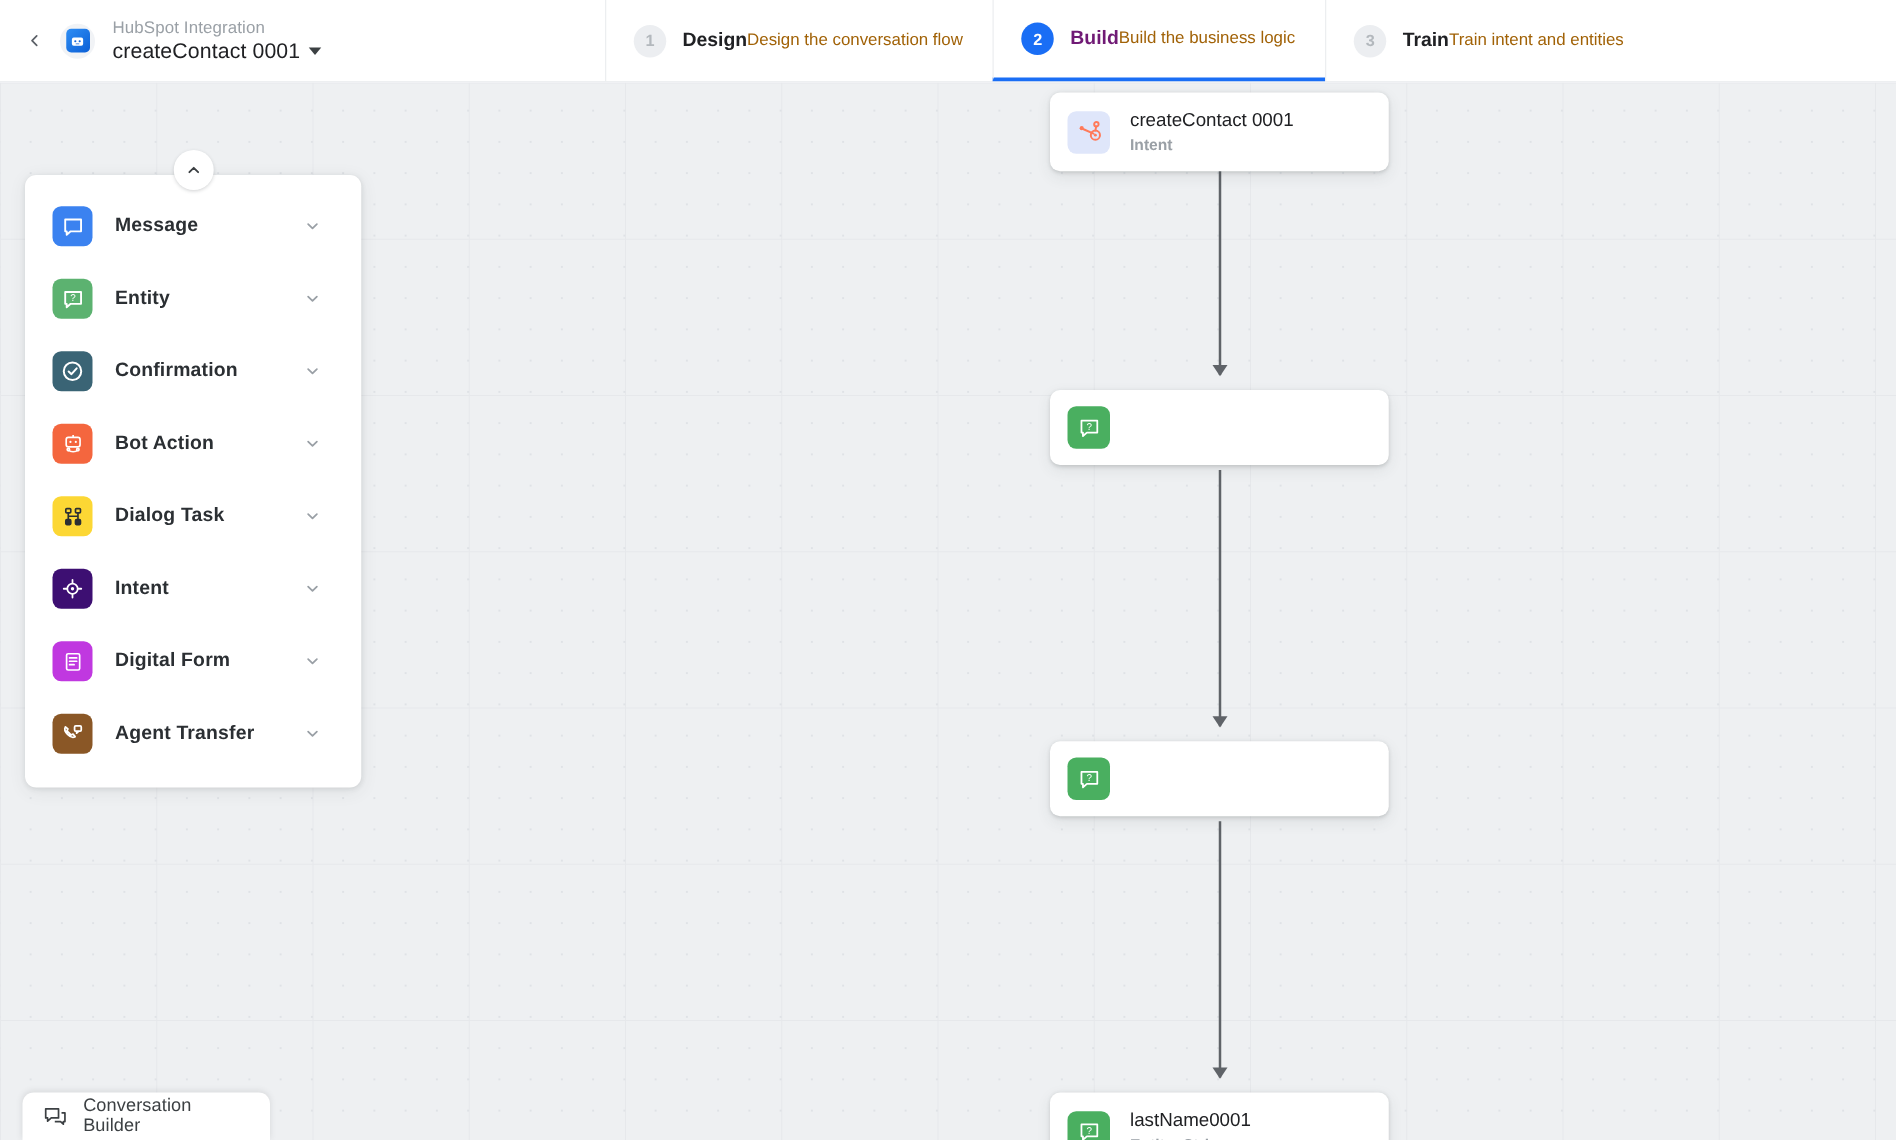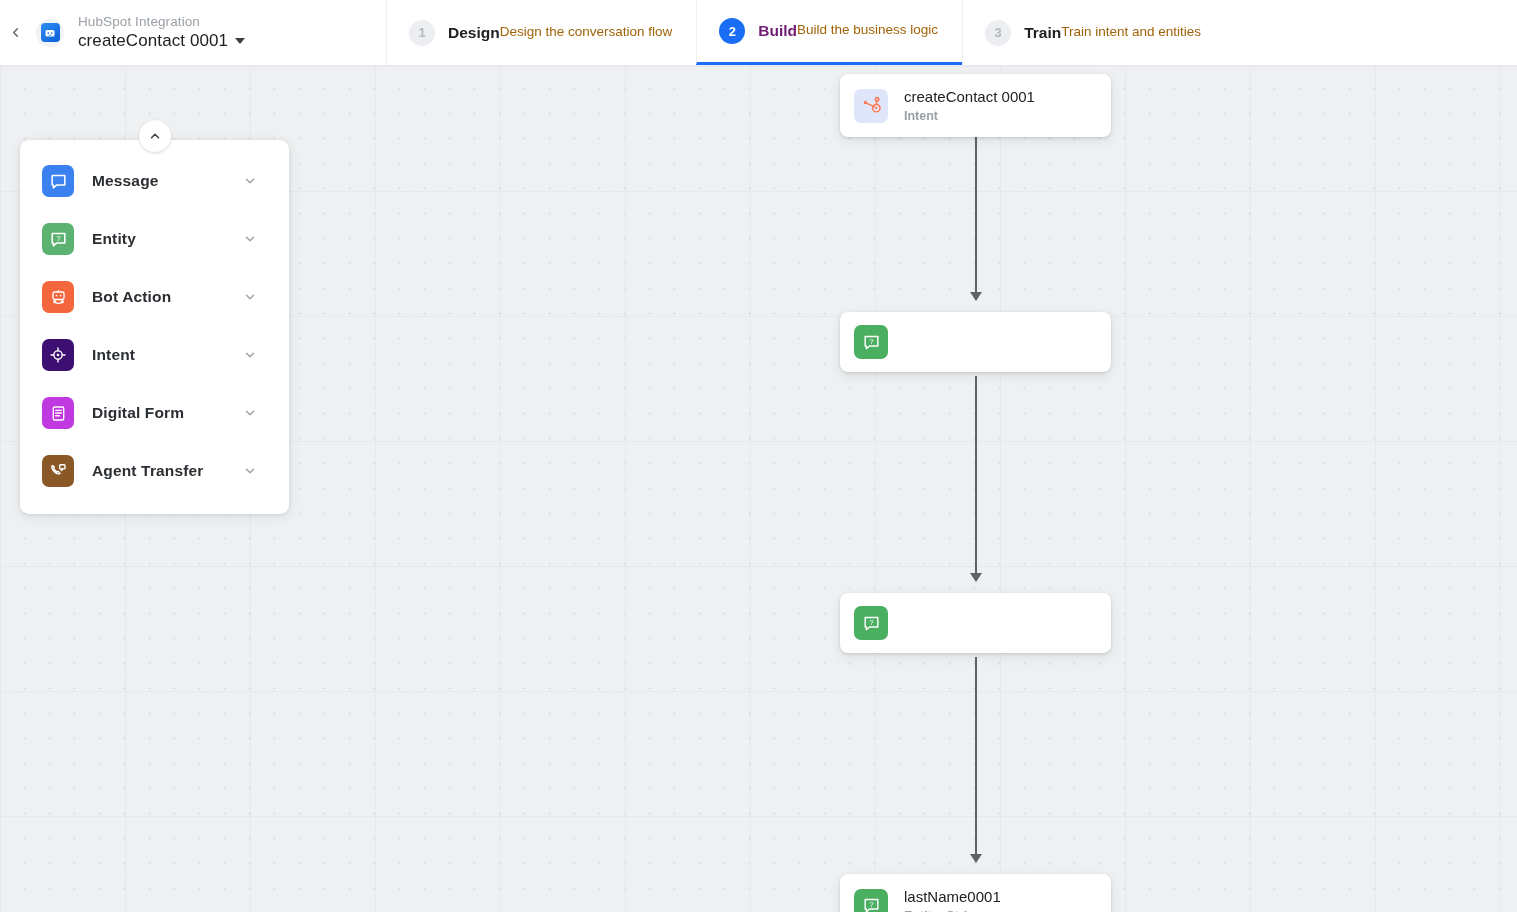--- a/index.html
+++ b/index.html
@@ -20,22 +20,22 @@
     height: 66px;
     background: #ffffff;
     border-bottom: 1px solid #e8eaed;
     display: flex;
     align-items: stretch;
     z-index: 20;
   }
   .hdr-left {
     display: flex;
     align-items: center;
-    width: 387px;
-    padding-left: 2px;
+    width: 485px;
+    padding-left: 14px;
     border-right: 1px solid #eceef0;
     height: 100%;
   }
   .back-btn {
     width: 26px; height: 26px;
     display: flex; align-items: center; justify-content: center;
     cursor: pointer;
     color: #5b6067;
     flex: 0 0 auto;
   }
@@ -402,39 +402,68 @@
           <path d="M4 4.5h16v12H9.5L5.5 20v-3.5H4z"></path>
           <text x="12" y="14" font-size="10" fill="#fff" stroke="none" text-anchor="middle" font-family="Liberation Sans, sans-serif">?</text>
         </svg>
       </span>
       <span class="pi-label">Entity</span>
       <svg class="chev" viewBox="0 0 24 24" fill="none" stroke="currentColor" stroke-width="2.4" stroke-linecap="round" stroke-linejoin="round">
           <polyline points="6 9 12 15 18 9"></polyline>
         </svg>
     </div>
 
+    <div class="palette-item">
+      <span class="pi-icon" style="background:#3a6475;">
+        <svg width="20" height="20" viewBox="0 0 24 24" fill="none" stroke="#fff" stroke-width="1.9" stroke-linecap="round" stroke-linejoin="round">
+          <circle cx="12" cy="12" r="8.4"></circle>
+          <polyline points="8.3 12.2 11 14.8 16 9.2"></polyline>
+        </svg>
+      </span>
+      <span class="pi-label">Confirmation</span>
+      <svg class="chev" viewBox="0 0 24 24" fill="none" stroke="currentColor" stroke-width="2.4" stroke-linecap="round" stroke-linejoin="round">
+          <polyline points="6 9 12 15 18 9"></polyline>
+        </svg>
+    </div>
 
     <div class="palette-item">
       <span class="pi-icon" style="background:#f4663e;">
         <svg width="19" height="19" viewBox="0 0 24 24" fill="none" stroke="#fff" stroke-width="1.7" stroke-linejoin="round">
           <rect x="5" y="5" width="14" height="9.5" rx="2.2"></rect>
           <circle cx="9.3" cy="9.5" r="1.1" fill="#fff" stroke="none"></circle>
           <circle cx="14.7" cy="9.5" r="1.1" fill="#fff" stroke="none"></circle>
           <line x1="12" y1="2.6" x2="12" y2="5"></line>
           <path d="M7.5 17.5c1.6 2.6 7.4 2.6 9 0"></path>
           <circle cx="7.2" cy="17.3" r="1.2"></circle>
           <circle cx="16.8" cy="17.3" r="1.2"></circle>
         </svg>
       </span>
       <span class="pi-label">Bot Action</span>
       <svg class="chev" viewBox="0 0 24 24" fill="none" stroke="currentColor" stroke-width="2.4" stroke-linecap="round" stroke-linejoin="round">
           <polyline points="6 9 12 15 18 9"></polyline>
         </svg>
     </div>
 
+    <div class="palette-item">
+      <span class="pi-icon" style="background:#fcd734;">
+        <svg width="19" height="19" viewBox="0 0 24 24" fill="none" stroke="#2b2f33" stroke-width="1.7">
+          <rect x="4.6" y="3.6" width="5" height="4.4" rx="1"></rect>
+          <rect x="14.4" y="3.6" width="5" height="4.4" rx="1"></rect>
+          <rect x="4.6" y="14.8" width="5" height="5" rx="1" fill="#2b2f33"></rect>
+          <rect x="14.4" y="14.8" width="5" height="5" rx="1" fill="#2b2f33"></rect>
+          <line x1="7.1" y1="8" x2="7.1" y2="14.8"></line>
+          <line x1="16.9" y1="8" x2="16.9" y2="14.8"></line>
+          <line x1="7.1" y1="11.4" x2="16.9" y2="11.4"></line>
+        </svg>
+      </span>
+      <span class="pi-label">Dialog Task</span>
+      <svg class="chev" viewBox="0 0 24 24" fill="none" stroke="currentColor" stroke-width="2.4" stroke-linecap="round" stroke-linejoin="round">
+          <polyline points="6 9 12 15 18 9"></polyline>
+        </svg>
+    </div>
 
     <div class="palette-item">
       <span class="pi-icon" style="background:#3d0f72;">
         <svg width="20" height="20" viewBox="0 0 24 24" fill="none" stroke="#fff" stroke-width="1.7" stroke-linecap="round">
           <circle cx="12" cy="12" r="5"></circle>
           <circle cx="12" cy="12" r="1.6" fill="#fff" stroke="none"></circle>
           <line x1="12" y1="3.6" x2="12" y2="6.6"></line>
           <line x1="12" y1="17.4" x2="12" y2="20.4"></line>
           <line x1="3.6" y1="12" x2="6.6" y2="12"></line>
           <line x1="17.4" y1="12" x2="20.4" y2="12"></line>
@@ -471,14 +500,21 @@
       </span>
       <span class="pi-label">Agent Transfer</span>
       <svg class="chev" viewBox="0 0 24 24" fill="none" stroke="currentColor" stroke-width="2.4" stroke-linecap="round" stroke-linejoin="round">
           <polyline points="6 9 12 15 18 9"></polyline>
         </svg>
     </div>
 
 
   </div>
 
+  <div class="conv-builder">
+    <svg width="21" height="21" viewBox="0 0 24 24" fill="none" stroke="#3c4043" stroke-width="1.6" stroke-linejoin="round">
+      <path d="M3 4.5h12v8.5H8.2L4.8 16v-3H3z"></path>
+      <path d="M17.8 8.2H21v8.2h-1.5v2.4l-2.6-2.4H11.5"></path>
+    </svg>
+    <span class="cb-label">Conversation Builder</span>
+  </div>
 
 </div>
 
 </body></html>

